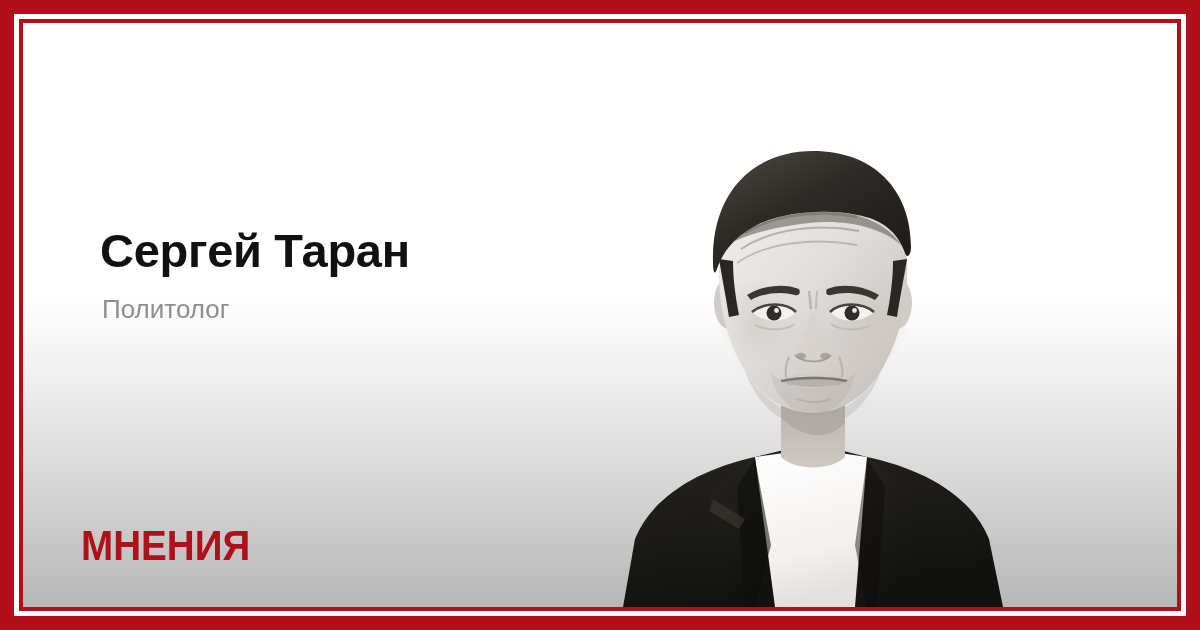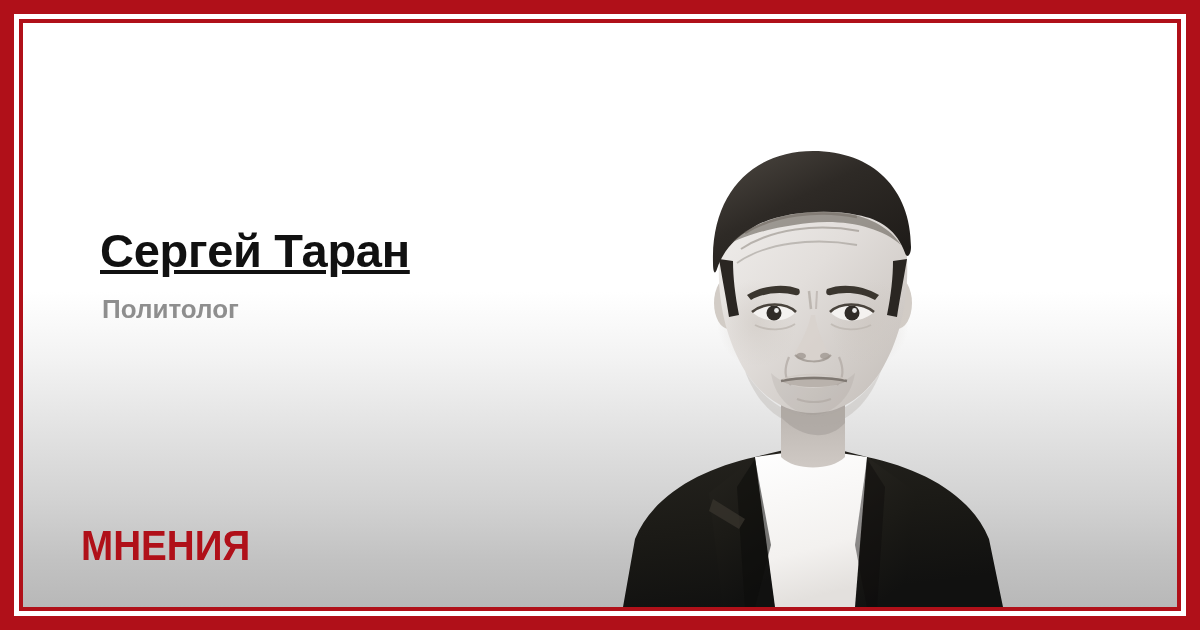--- a/index.html
+++ b/index.html
@@ -62,30 +62,29 @@
     position: absolute;
     left: 77px;
     top: 203px;
     margin: 0;
     font-size: 47px;
     font-weight: 700;
     letter-spacing: -0.3px;
     color: #111111;
     line-height: 1.05;
     white-space: nowrap;
-    text-decoration: underline;
   }
 
   .person-role {
     position: absolute;
     left: 79px;
     top: 272px;
     margin: 0;
     font-size: 26px;
-    font-weight: 700;
+    font-weight: 400;
     color: #8e8e8e;
     line-height: 1.1;
     white-space: nowrap;
   }
 
   
   .logo {
     position: absolute;
     left: 62px;
     top: 476px;

